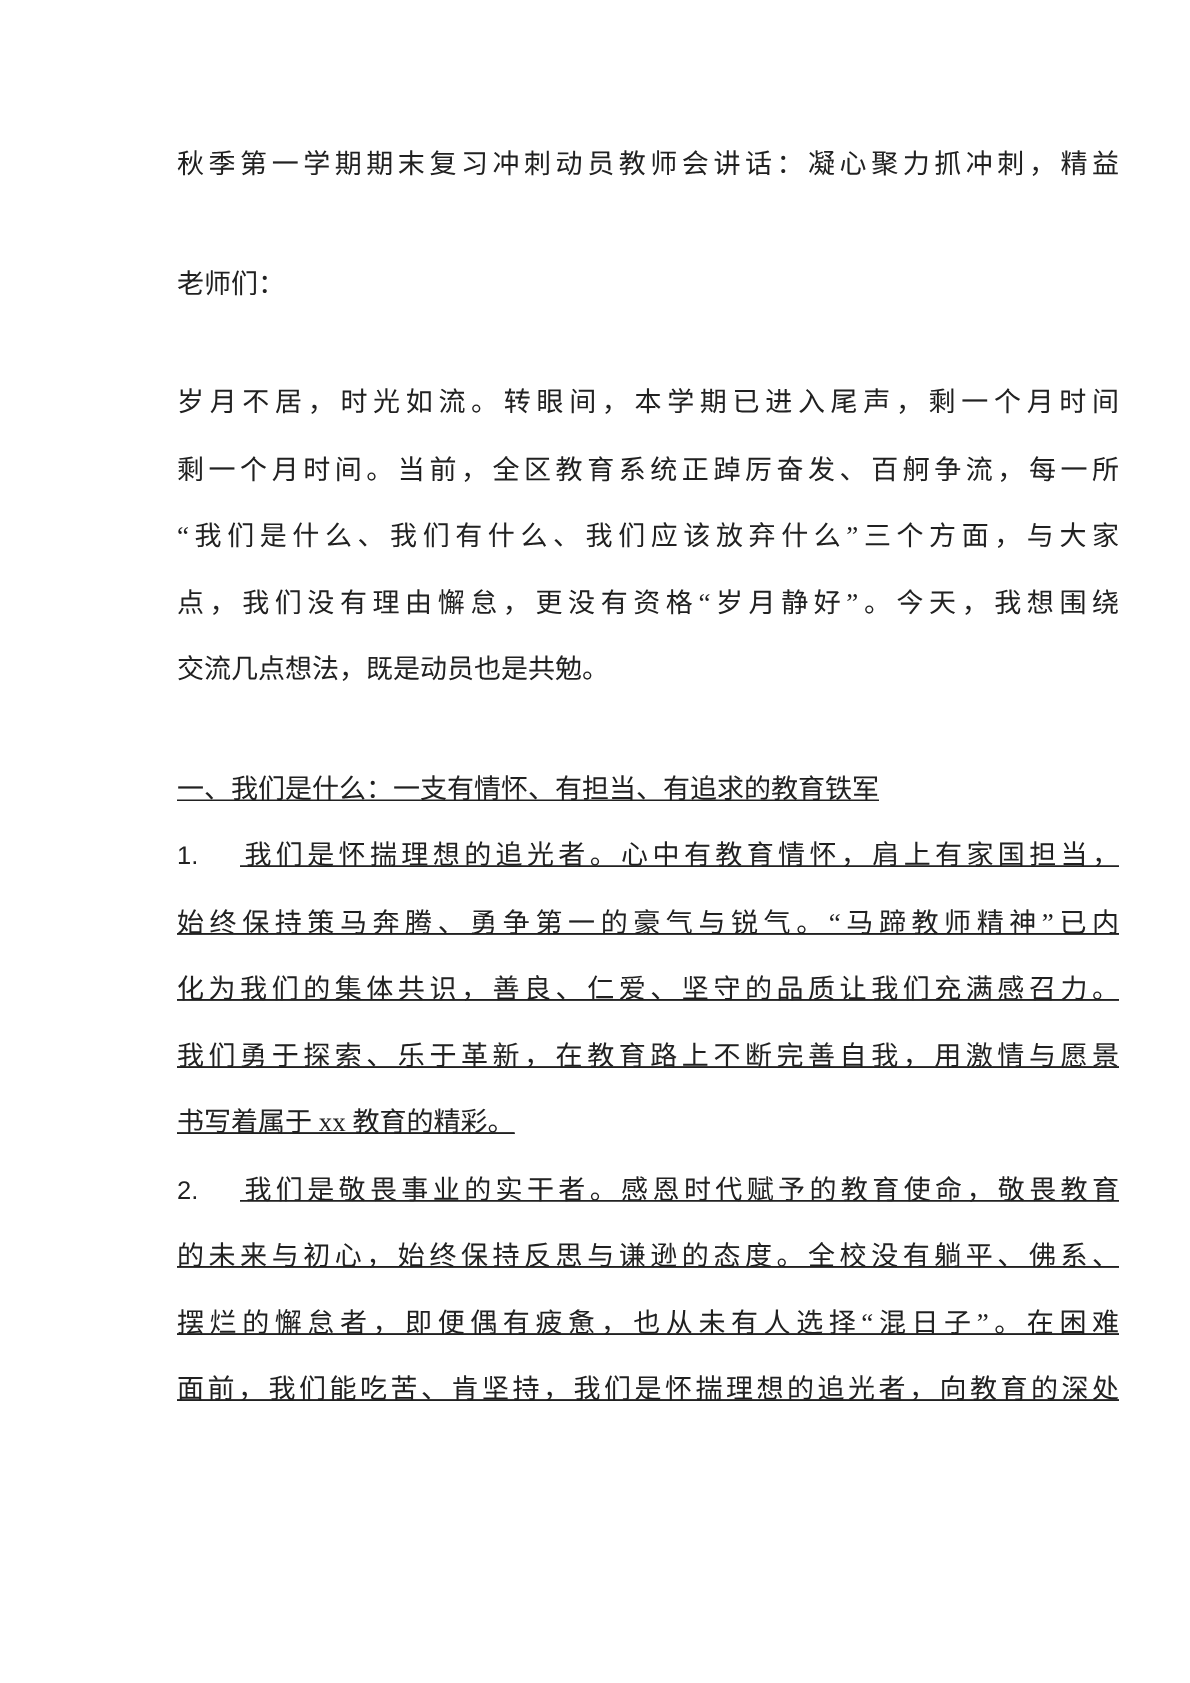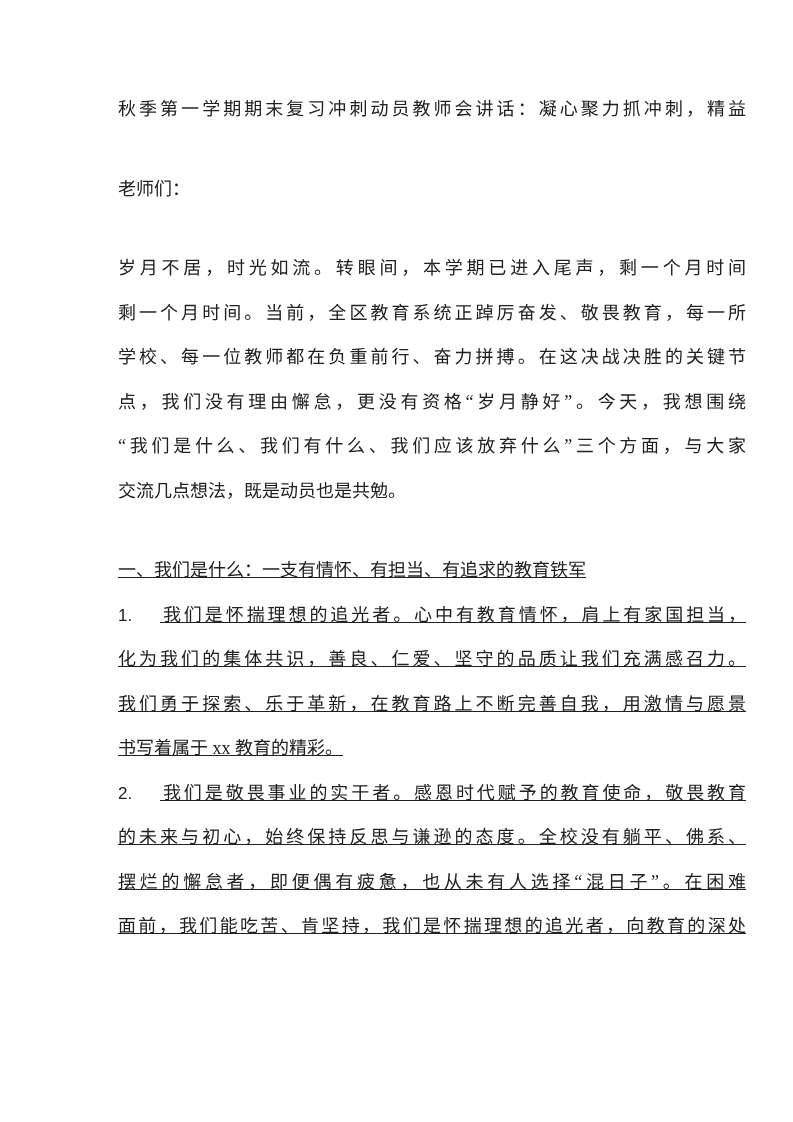--- a/index.html
+++ b/index.html
@@ -54,36 +54,36 @@
   <div class="block">
       <div class="line">秋季第一学期期末复习冲刺动员教师会讲话：凝心聚力抓冲刺，精益</div>
     </div>
 
   <div class="block">
     <div class="line last">老师们：</div>
   </div>
 
   <div class="block">
       <div class="line">岁月不居，时光如流。转眼间，本学期已进入尾声，剩一个月时间</div>
-      <div class="line">剩一个月时间。当前，全区教育系统正踔厉奋发、敬畏教育，每一所</div>
-      <div class="line">学校、每一位教师都在负重前行、奋力拼搏。在这决战决胜的关键节</div>
+      <div class="line">剩一个月时间。当前，全区教育系统正踔厉奋发、百舸争流，每一所</div>
+      <div class="line">“我们是什么、我们有什么、我们应该放弃什么”三个方面，与大家</div>
       <div class="line">点，我们没有理由懈怠，更没有资格“岁月静好”。今天，我想围绕</div>
-      <div class="line">“我们是什么、我们有什么、我们应该放弃什么”三个方面，与大家</div>
       <div class="line last">交流几点想法，既是动员也是共勉。</div>
     </div>
 
   <div class="flow">
 
     <div class="line last">一、我们是什么：一支有情怀、有担当、有追求的教育铁军</div>
 
     <div class="flow">
       <div class="line">
         <span class="num">1.</span><span>我们是怀揣理想的追光者。心中有教育情怀，肩上有家国担当，</span>
       </div>
       <div class="flow">
+          <div class="line">始终保持策马奔腾、勇争第一的豪气与锐气。“马蹄教师精神”已内</div>
           <div class="line">化为我们的集体共识，善良、仁爱、坚守的品质让我们充满感召力。</div>
           <div class="line">我们勇于探索、乐于革新，在教育路上不断完善自我，用激情与愿景</div>
           <div class="line last">书写着属于 xx 教育的精彩。</div>
         </div>
     </div>
 
     <div class="flow">
       <div class="line">
         <span class="num">2.</span><span>我们是敬畏事业的实干者。感恩时代赋予的教育使命，敬畏教育</span>
       </div>

